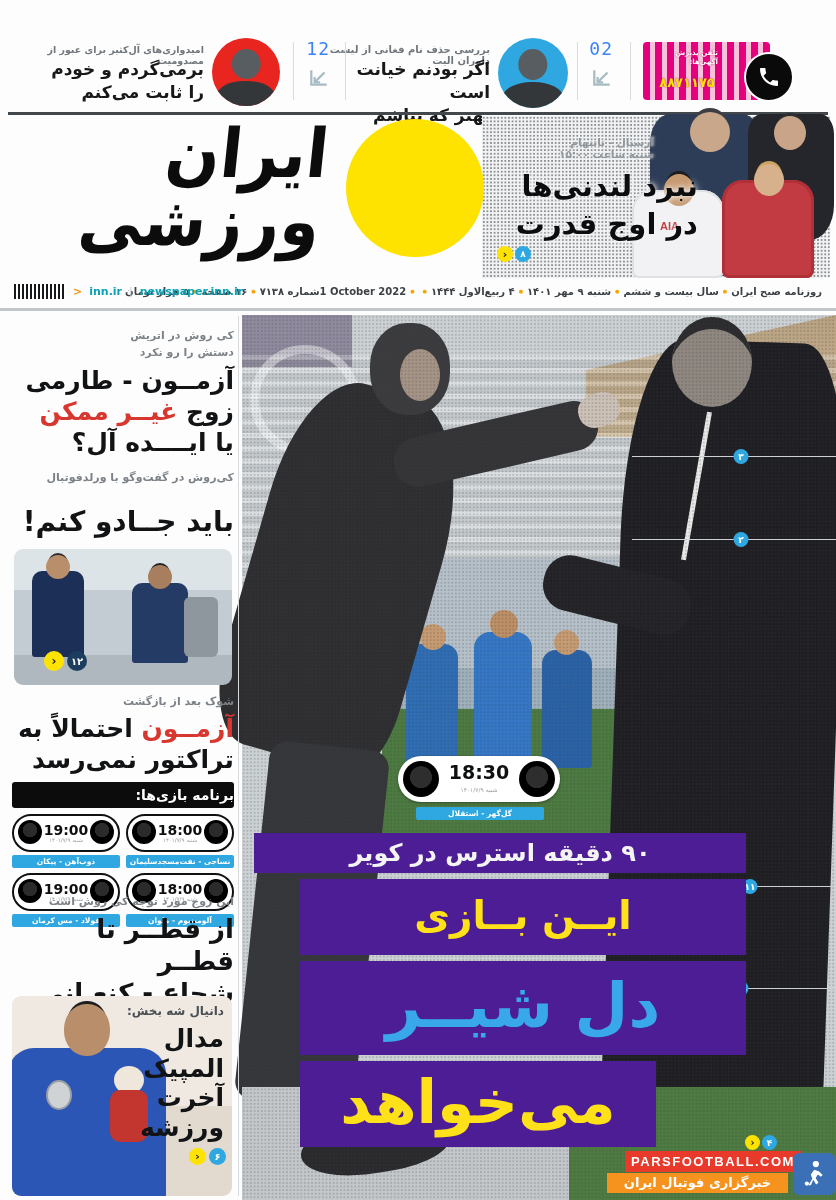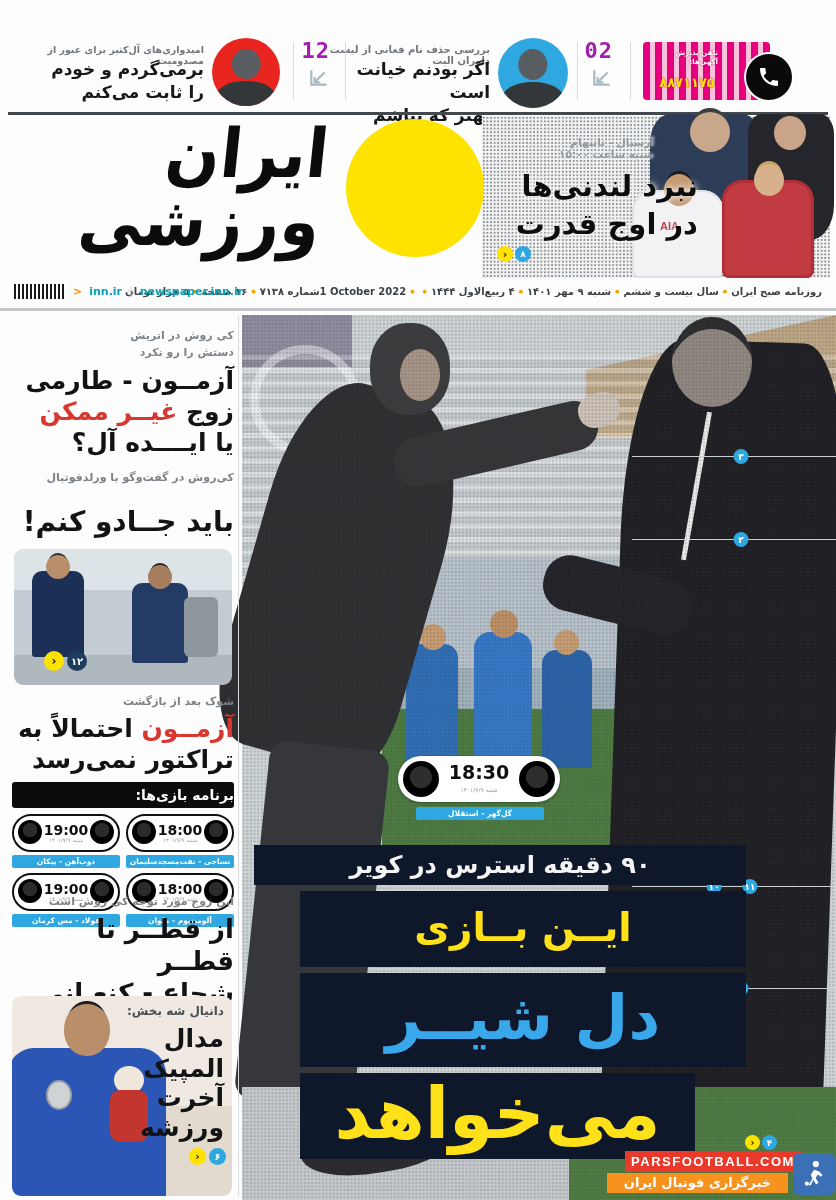--- a/index.html
+++ b/index.html
@@ -6,21 +6,21 @@
   .page{position:relative;width:836px;height:1200px;background:#fdfdfd;margin:0 auto;
         font-family:"DejaVu Sans",sans-serif;overflow:hidden;direction:rtl;}
   .abs{position:absolute;}
   .dots{background-image:radial-gradient(#3c4044 1px,transparent 1.25px);background-size:3.6px 3.6px;}
 
   
   .phonebox{background:repeating-linear-gradient(90deg,#e5007d 0 7px,#f7c2da 7px 12px);border-radius:4px;}
   .phonebox .txt{font-size:7px;line-height:9px;color:#fff;font-weight:700;text-shadow:0 0 2px #c0006a;}
   .phonebox .num{font-size:13px;font-weight:900;color:#ffe300;text-shadow:0 0 2px #a80060;}
   .phonecircle{background:#0a0a0a;border:2px solid #fff;border-radius:50%;display:flex;align-items:center;justify-content:center;}
-  .pagenum{font-size:22px;font-weight:700;color:#a21caf;letter-spacing:1px;font-family:"DejaVu Sans Mono",monospace;}
+  .pagenum{font-size:18px;font-weight:400;color:#3b82f6;letter-spacing:1px;font-family:"DejaVu Sans Mono",monospace;}
   .portrait{border-radius:50%;overflow:hidden;}
   .portrait .head{position:absolute;left:50%;top:16%;width:42%;height:44%;transform:translateX(-50%);
                   background:#585d61;border-radius:50%;}
   .portrait .torso{position:absolute;left:50%;bottom:-8%;width:86%;height:45%;transform:translateX(-50%);
                    background:#33373a;border-radius:48% 48% 0 0;}
   .kick{font-size:10px;font-weight:700;color:#71777c;}
   .tophead{font-size:17px;font-weight:900;color:#17181a;line-height:1.35;}
   .vsep{width:1px;background:#d9dcde;}
 
   
@@ -59,21 +59,21 @@
         display:flex;flex-direction:column;align-items:center;justify-content:center;}
   .pill .t{font-size:14px;font-weight:900;color:#0e0f10;line-height:14px;direction:ltr;}
   .pill .d{font-size:5.5px;color:#9aa0a5;line-height:7px;}
   .pill .logo{position:absolute;top:4px;width:24px;height:24px;border-radius:50%;
               background:radial-gradient(circle at 50% 42%,#2b2b2b 0 38%,#000 40%);}
   .matchlabel{height:13px;background:#2fa8e1;color:#fff;font-size:7.5px;font-weight:700;text-align:center;
               line-height:13px;border-radius:2px;margin-top:3px;}
 
   
   .mainphoto{background:#ccd1d4;}
-  .blackstrip{background:#0f172a;text-align:center;font-weight:900;white-space:nowrap;margin-top:12px;}
+  .blackstrip{background:#4c1d95;text-align:center;font-weight:900;white-space:nowrap;}
   .strap{color:#f4f4f4;font-size:24px;}
   .yellowtxt{color:#ffe11a;}
   .bluetxt{color:#39a8ea;}
   .wmred{background:#e8392b;color:#fff;font-family:"Liberation Sans",sans-serif;font-weight:700;
          font-size:13px;letter-spacing:1.5px;text-align:center;line-height:21px;direction:ltr;}
   .wmorange{background:#f6921e;color:#fff;font-weight:900;font-size:13px;text-align:center;line-height:20px;}
   .wmblue{background:#3b6fb6;border-radius:6px;display:flex;align-items:center;justify-content:center;}
 </style>
 </head>
 <body>
@@ -219,21 +219,21 @@
     <div class="abs" style="left:5px;top:5px;width:36px;height:36px;border-radius:50%;background:radial-gradient(circle at 50% 45%,#2e2e2e 0 40%,#000 42%);"></div>
     <div class="abs" style="right:5px;top:5px;width:36px;height:36px;border-radius:50%;background:radial-gradient(circle at 50% 45%,#2e2e2e 0 40%,#000 42%);"></div>
     <div class="abs" style="left:46px;right:46px;top:5px;text-align:center;font-size:19px;font-weight:900;color:#0f1011;direction:ltr;">18:30</div>
     <div class="abs" style="left:46px;right:46px;top:30px;text-align:center;font-size:6px;color:#9aa0a5;">شنبه ۱۴۰۱/۷/۹</div>
   </div>
   <div class="abs matchlabel" style="left:416px;top:804px;width:128px;z-index:9;">گل‌گهر - استقلال</div>
 
   <div class="abs blackstrip strap" style="left:254px;top:833px;width:492px;height:40px;line-height:40px;z-index:9;">۹۰ دقیقه استرس در کویر</div>
   <div class="abs blackstrip yellowtxt" style="left:300px;top:879px;width:446px;height:76px;line-height:74px;font-size:39px;z-index:9;">ایــن بــازی</div>
   <div class="abs blackstrip bluetxt" style="left:300px;top:961px;width:446px;height:94px;line-height:90px;font-size:62px;z-index:9;">دل شیــر</div>
-  <div class="abs blackstrip yellowtxt" style="left:300px;top:1061px;width:395px;height:86px;line-height:82px;font-size:71px;z-index:9;">می‌خواهد</div>
+  <div class="abs blackstrip yellowtxt" style="left:300px;top:1061px;width:356px;height:86px;line-height:82px;font-size:60px;z-index:9;">می‌خواهد</div>
   <div class="abs badge y" style="left:745px;top:1135px;width:15px;height:15px;font-size:10px;z-index:10;">‹</div>
   <div class="abs badge b" style="left:762px;top:1135px;width:15px;height:15px;font-size:9px;z-index:10;">۴</div>
 
   <div class="abs wmred" style="left:625px;top:1151px;width:176px;height:21px;z-index:11;">PARSFOOTBALL.COM</div>
   <div class="abs wmorange" style="left:607px;top:1173px;width:181px;height:20px;z-index:11;">خبرگزاری فوتبال ایران</div>
   <div class="abs wmblue" style="left:793px;top:1153px;width:42px;height:42px;z-index:11;">
     <svg viewBox="0 0 24 24" width="30" height="30">
         <circle cx="13.5" cy="4" r="2.5" fill="#fff"></circle>
         <path d="M7.5 21l3.2-5.2-1.3-3.5 2.8-3.8 3.9 1.4 2.8 2.9-1.4 1.4-2.4-1.9-1.8 2.8 2.3 3.8-1.9 1.4-2.3-3.7-1.9 4.4z" fill="#fff"></path>
         <circle cx="6.3" cy="19.6" r="1.7" fill="#fff"></circle>

